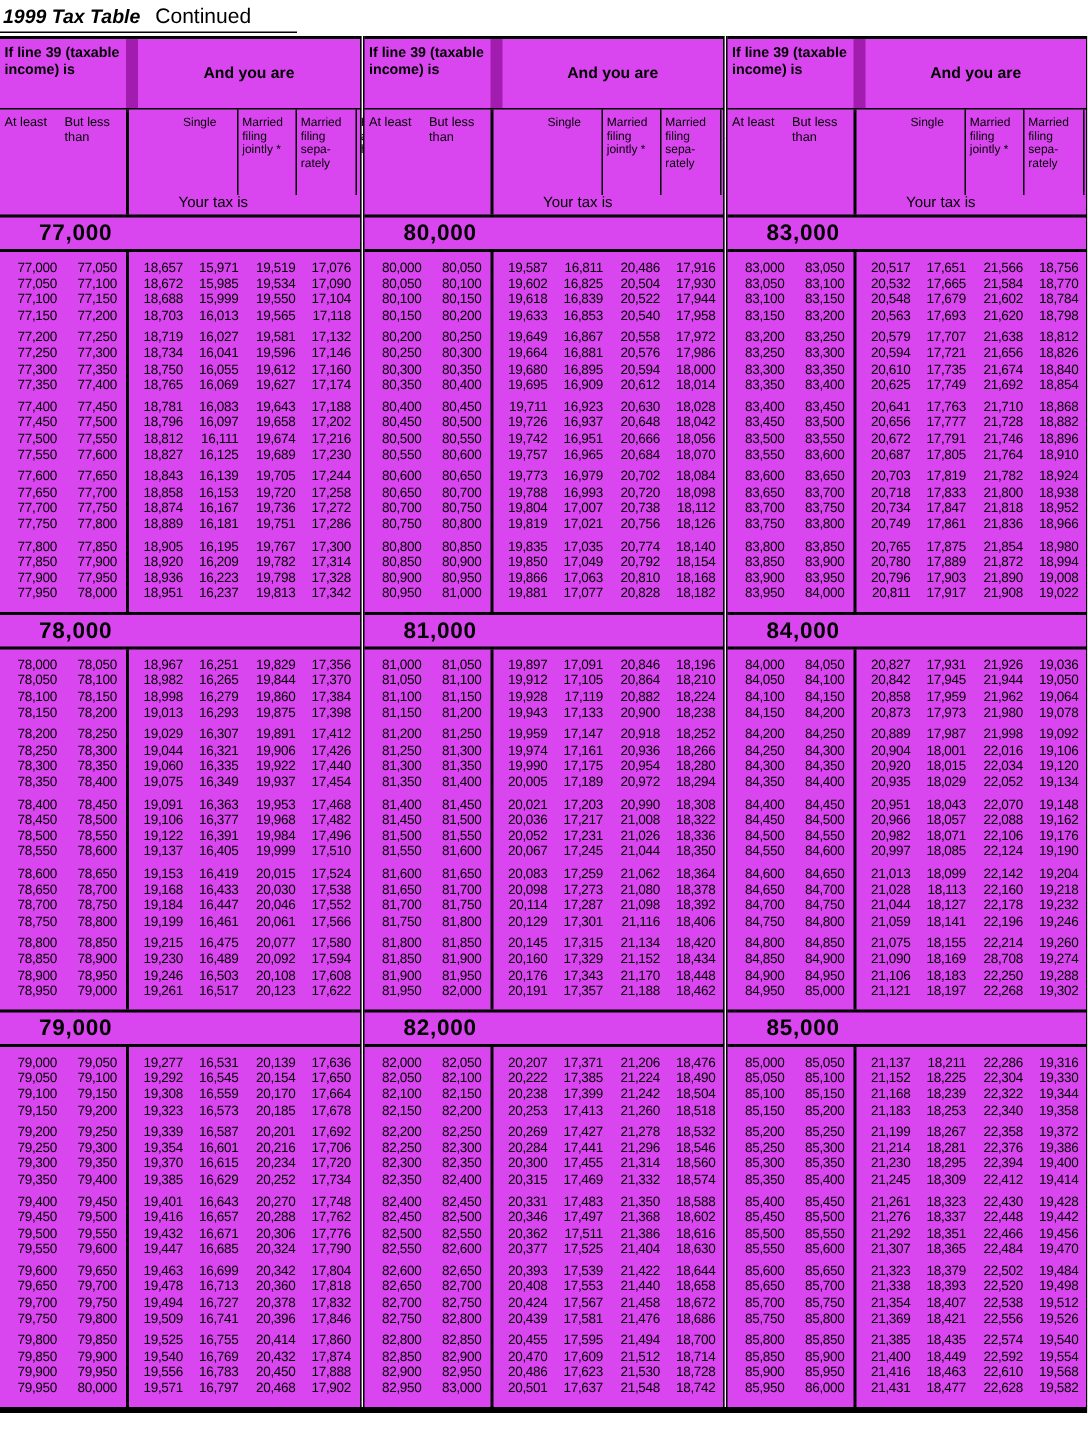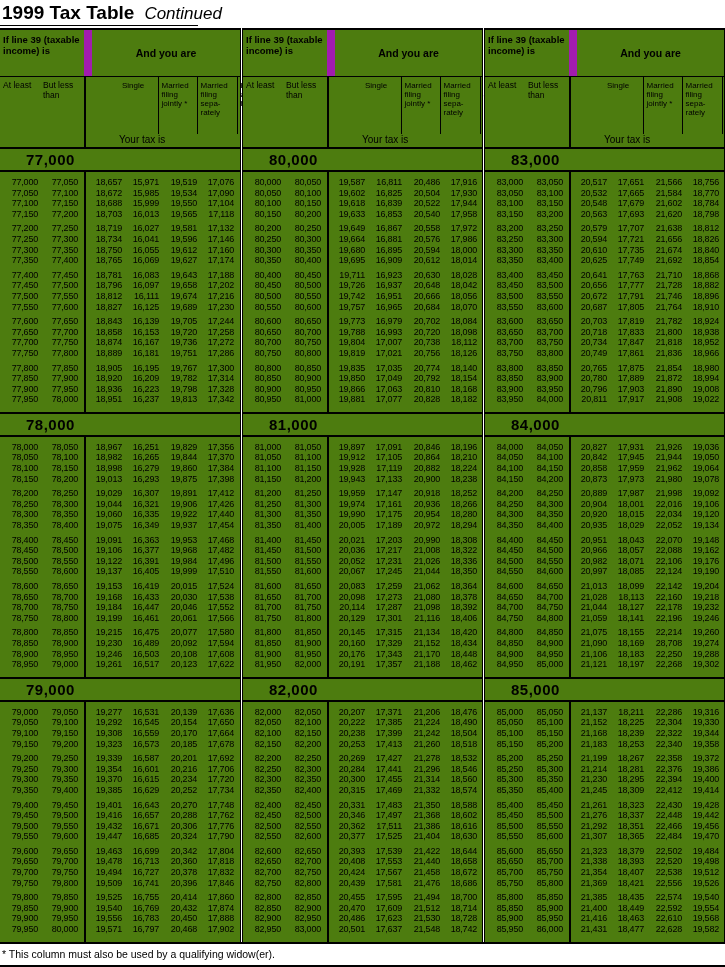--- a/index.html
+++ b/index.html
@@ -1,22 +1,22 @@
 <!DOCTYPE html>
 <html><head>
 <meta charset="utf-8">
 <style>
   html,body{margin:0;padding:0;background:#fff;}
   .page{position:relative;width:725px;height:967px;background:#fff;color:#000;
         font-family:"Liberation Sans",sans-serif;overflow:hidden;}
   .title-row{padding:2px 0 1px 2px;width:196px;border-bottom:1.5px solid #000;white-space:nowrap;}
-  .title{font-size:19px;font-weight:bold;letter-spacing:0px;}
-  .subtitle{font-size:17px;font-style:italic;margin-left:10px;}
+  .title{font-size:13px;font-weight:bold;letter-spacing:0px;font-style:italic;}
+  .subtitle{font-size:14px;margin-left:10px;}
   .panels{display:grid;grid-template-columns:241px 241px 241px;column-gap:1px;margin-top:2px;}
-  .panel{background:#4d7c0f;border-right:1px solid #000;}
+  .panel{background:#d946ef;border-right:1px solid #000;}
   .panel + .panel{border-left:1px solid #000;}
   .phead{border-top:2px solid #000;border-bottom:0;}
   .panel:first-child .phead{border-left:1px solid #000;margin-left:-1px;}
   .ph-row1{display:grid;grid-template-columns:84px 1fr;border-bottom:1px solid #000;}
   .ph-income{padding:4px 2px 4px 3px;font-size:9.5px;font-weight:bold;line-height:11px;height:38px;}
   .ph-andyouare{border-left:8px solid #a21caf;display:flex;align-items:center;justify-content:center;
         font-size:10.5px;font-weight:bold;}
   .ph-row2{display:grid;grid-template-columns:84px 1fr;}
   .ph-incols{display:grid;grid-template-columns:40px 44px;font-size:8.5px;line-height:9.5px;}
   .ph-incols div{padding:4px 2px 0 3px;}
@@ -1635,15 +1635,14 @@
                 <div class="cell c4">22,628</div>
                 <div class="cell c5">19,582</div>
               </div>
             </div>
   </div>
 </div>
   </div>
 </div>
 
   <div class="footer">
-    <div class="footnote">* This column must also be used by a qualifying widow(er).</div>
   </div>
 </div>
 
 </body></html>

